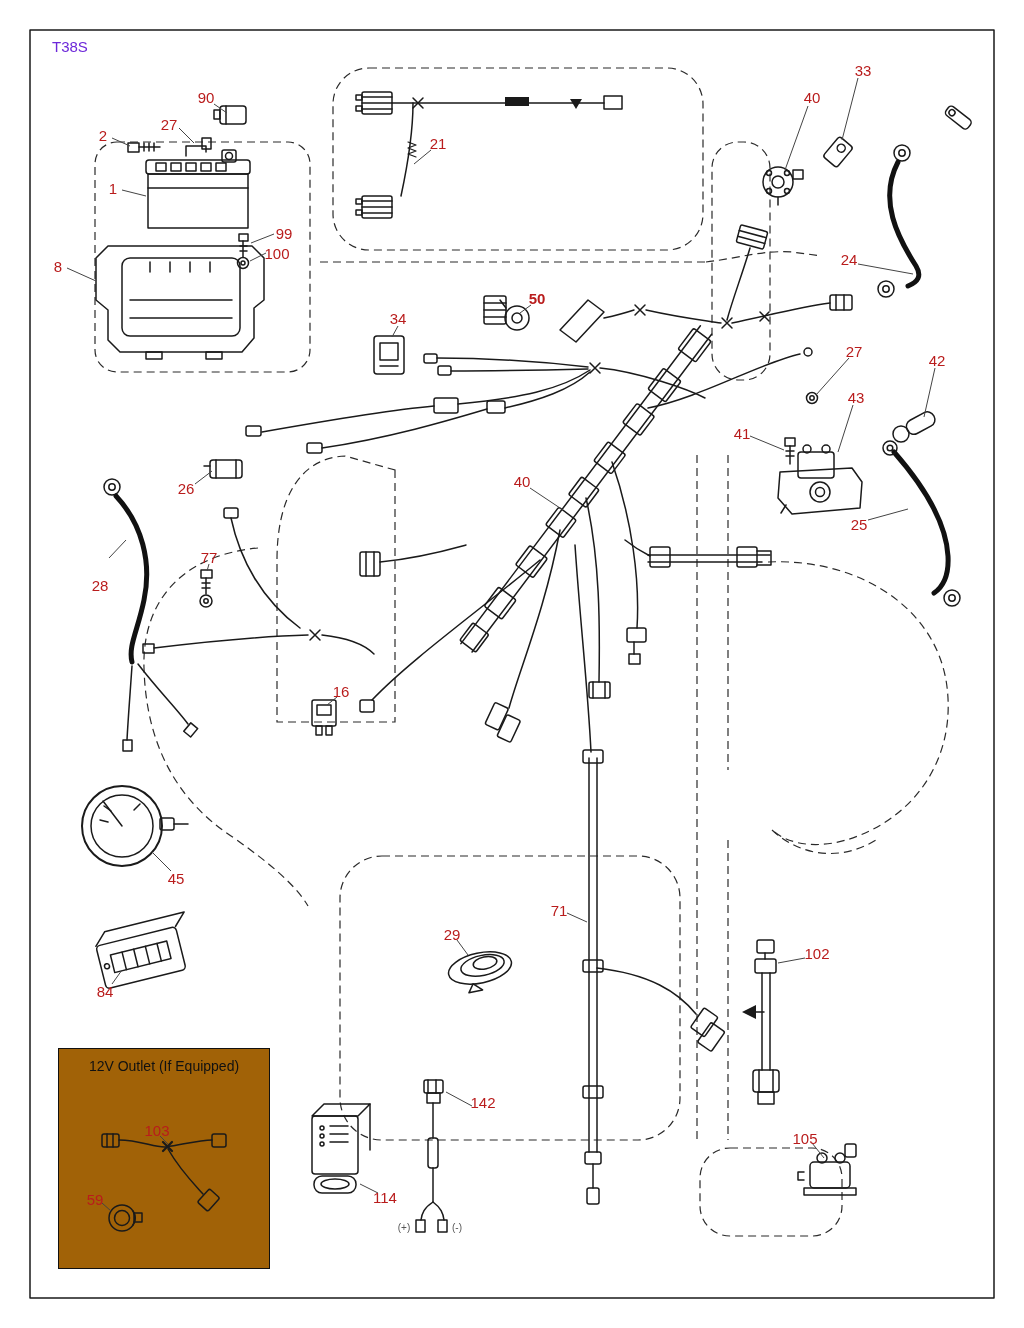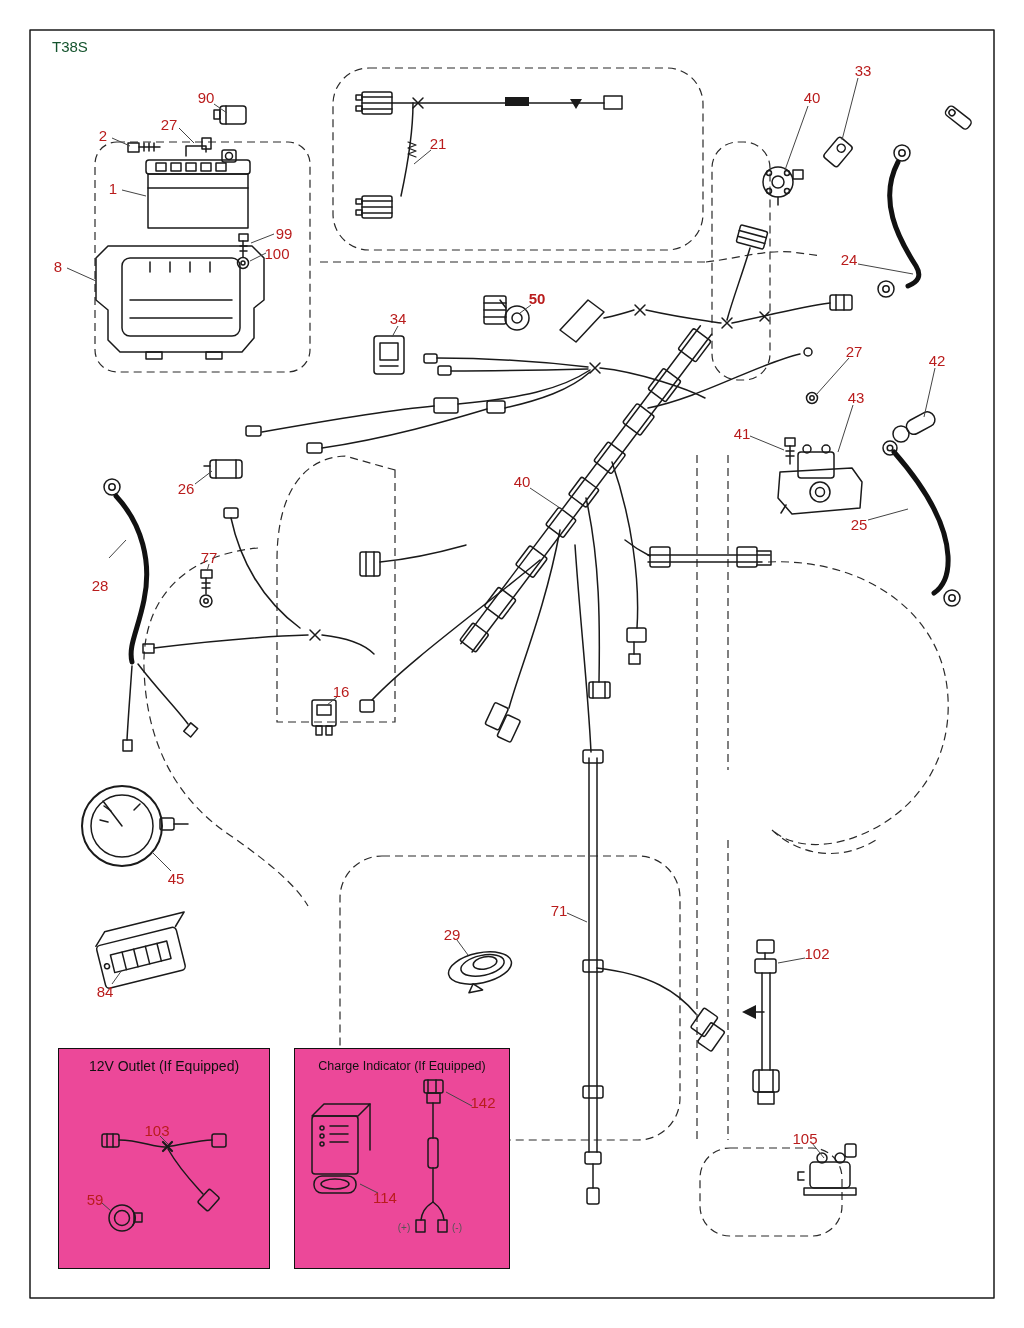--- a/index.html
+++ b/index.html
@@ -7,22 +7,22 @@
   .page { position:relative; width:1024px; height:1328px; background:#ffffff; overflow:hidden; margin:0 auto; }
   .page svg { position:absolute; left:0; top:0; }
   .ln   { stroke:#1a1a1a; fill:none; stroke-width:1.5; stroke-linecap:round; stroke-linejoin:round; }
   .dash { stroke:#2a2a2a; fill:none; stroke-width:1.2; stroke-dasharray:8 5; }
   .thick{ stroke:#111; fill:none; stroke-width:5; stroke-linecap:round; }
   .fill { fill:#1a1a1a; stroke:none; }
   .ldr  { stroke:#444; stroke-width:1; fill:none; }
   .callout { position:absolute; transform:translate(-50%,-50%); font-size:15px; color:#b91c1c; white-space:nowrap; }
   .callout.bold { font-weight:bold; }
   .callout.tiny { font-size:10px; color:#555; }
-  .model-code { position:absolute; left:52px; top:38px; font-size:15px; color:#14532d; }
-  .inset { position:absolute; border:1.6px solid #111; background:#ec4899; }
+  .model-code { position:absolute; left:52px; top:38px; font-size:15px; color:#6d28d9; }
+  .inset { position:absolute; border:1.6px solid #111; background:#a16207; }
   .inset-title { text-align:center; padding-top:9px; font-size:14px; color:#111; }
   .inset-title-small { font-size:12.5px; padding-top:10px; }
 </style>
 </head>
 <body>
 
 <div class="page">
 
   <svg width="1024" height="1328" viewBox="0 0 1024 1328">
 
@@ -400,23 +400,20 @@
       <path class="ldr" d="M457,940 L468,955"></path>
       <path class="ldr" d="M567,913 L587,922"></path>
       <path class="ldr" d="M805,958 L778,963"></path>
       <path class="ldr" d="M812,1143 L824,1158"></path>
     </g>
   </svg>
 
   <div class="inset" style="left:58px; top:1048px; width:212px; height:221px">
     <div class="inset-title">12V Outlet (If Equipped)</div>
   </div>
-  <div class="inset" style="left:294px; top:1048px; width:216px; height:221px">
-    <div class="inset-title inset-title-small">Charge Indicator (If Equipped)</div>
-  </div>
 
   <svg width="1024" height="1328" viewBox="0 0 1024 1328">
     <g class="ln">
       <rect x="102" y="1134" width="17" height="13" rx="2"></rect>
         <path d="M107,1134 v13 M113,1134 v13"></path>
       <rect x="212" y="1134" width="14" height="13" rx="2"></rect>
       <path d="M119,1140 C140,1140 155,1148 166,1147 C185,1144 200,1140 212,1140"></path>
       <path d="M163,1142 l9,9 M172,1142 l-9,9" stroke-width="2.2"></path>
       <path d="M168,1149 C180,1170 194,1184 203,1194"></path>
       <g transform="rotate(42 210 1200)">

